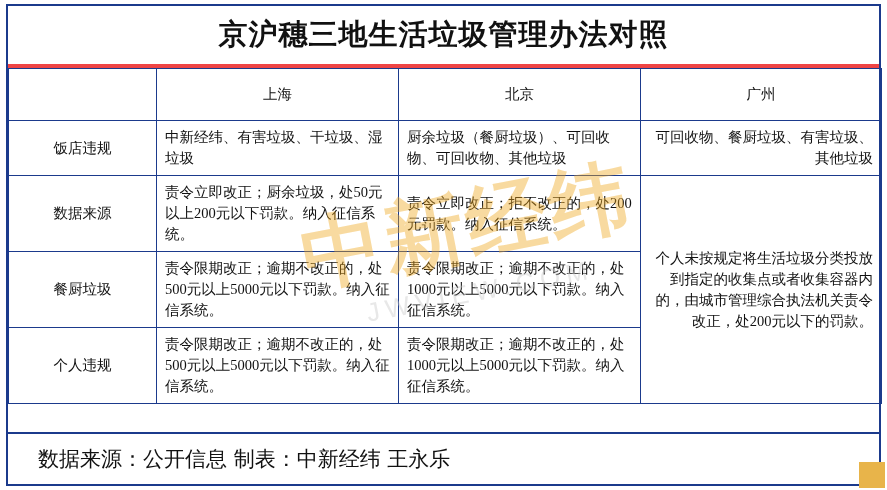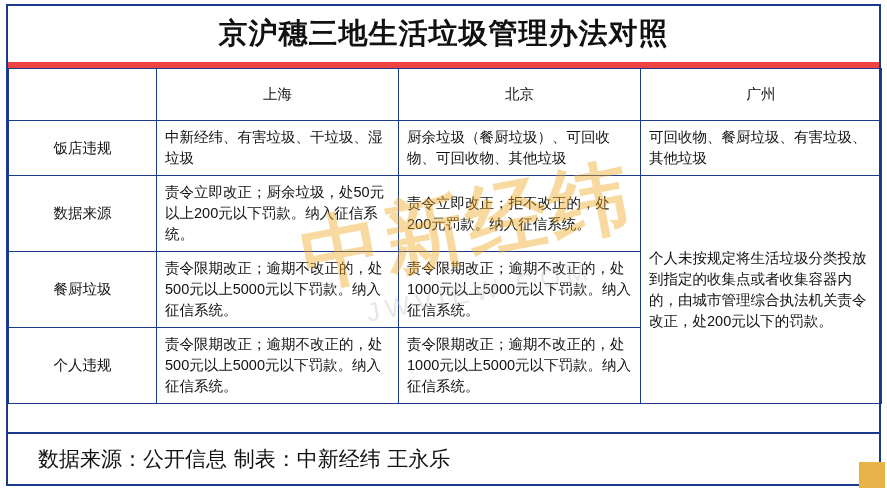--- a/index.html
+++ b/index.html
@@ -33,21 +33,21 @@
   }
   .title-row {
     position: absolute;
     left: 0;
     top: 0;
     width: 100%;
     height: 62px;
     display: flex;
     align-items: center;
     justify-content: center;
-    border-bottom: 6px solid #ef4444;
+    border-bottom: 4px solid #ef4444;
     box-sizing: border-box;
   }
   .title-text {
     font-size: 29px;
     font-weight: bold;
     color: #111111;
     letter-spacing: 1px;
     font-family: "DejaVu Sans", sans-serif;
   }
   table.main {
@@ -59,21 +59,21 @@
     table-layout: fixed;
   }
   table.main td {
     border: 1px solid #1b3a8c;
     box-sizing: border-box;
     vertical-align: middle;
     padding: 6px 8px;
     font-size: 14.5px;
     line-height: 1.45;
     color: #111111;
-    font-family: Liberation Sans, sans-serif;
+    font-family: Liberation Serif, serif;
   }
   .col-label { width: 148px; }
   .col-sh { width: 242px; }
   .col-bj { width: 242px; }
   .col-gz { width: 241px; }
 
   td.head {
     text-align: center;
     font-size: 22px;
     font-weight: normal;
@@ -82,21 +82,21 @@
   }
   td.rowlabel {
     text-align: center;
     font-size: 16px;
   }
   td.cell {
     text-align: left;
     vertical-align: top;
     padding-top: 8px;
   }
-  td.cell.mid { vertical-align: middle; }
+  td.cell.mid { vertical-align: middle; text-align: right; }
 
   .footer {
     position: absolute;
     left: 0;
     bottom: 0;
     width: 100%;
     height: 52px;
     display: flex;
     align-items: center;
     border-top: 2px solid #1b3a8c;

